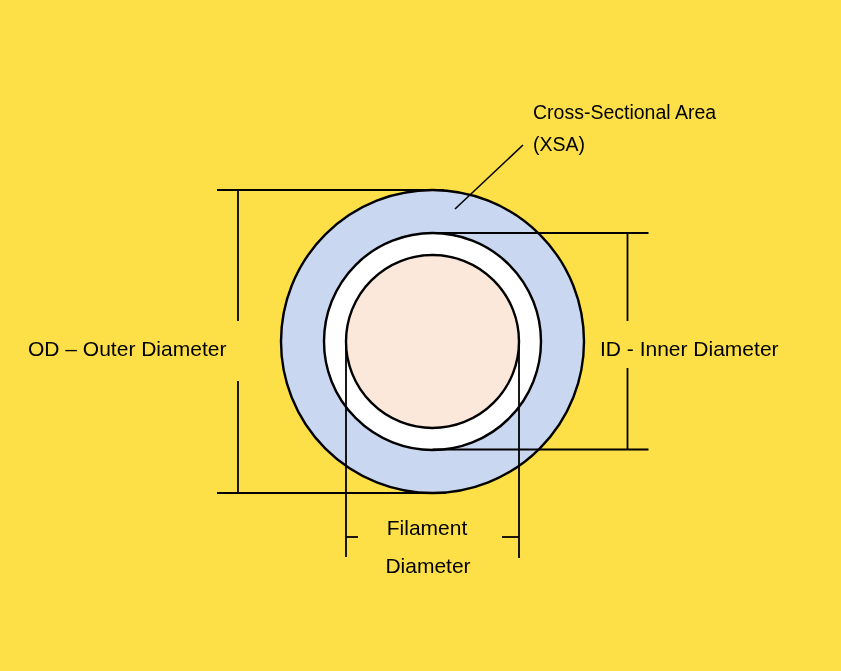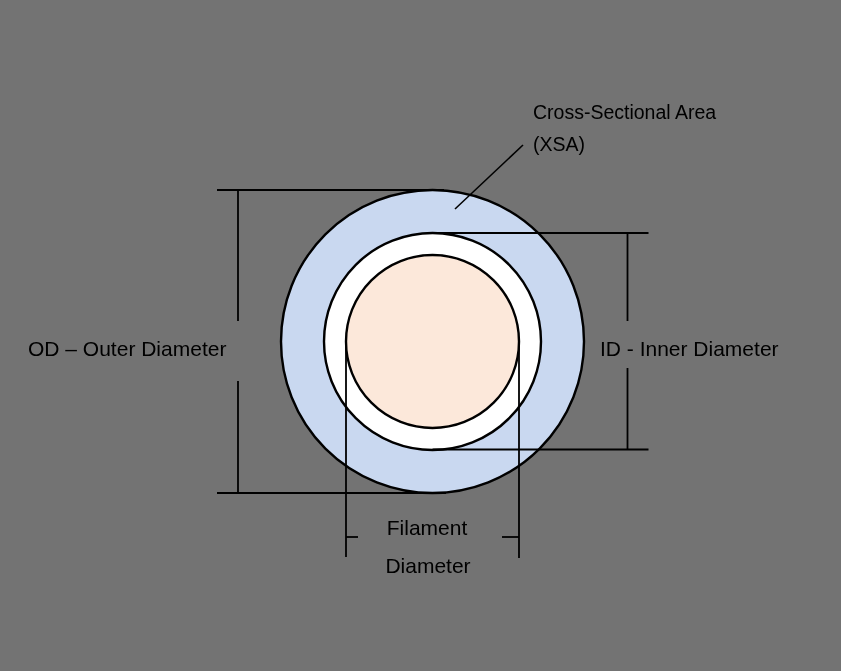--- a/index.html
+++ b/index.html
@@ -4,21 +4,21 @@
 <style>
   html, body {
     margin: 0;
     padding: 0;
     background: #ffffff;
   }
   .page {
     position: relative;
     width: 841px;
     height: 671px;
-    background: #737373;
+    background: #fde047;
     overflow: hidden;
     font-family: "Liberation Sans", sans-serif;
   }
   svg {
     display: block;
   }
   .shape-stroke {
     stroke: #000000;
     stroke-width: 2.4;
   }

